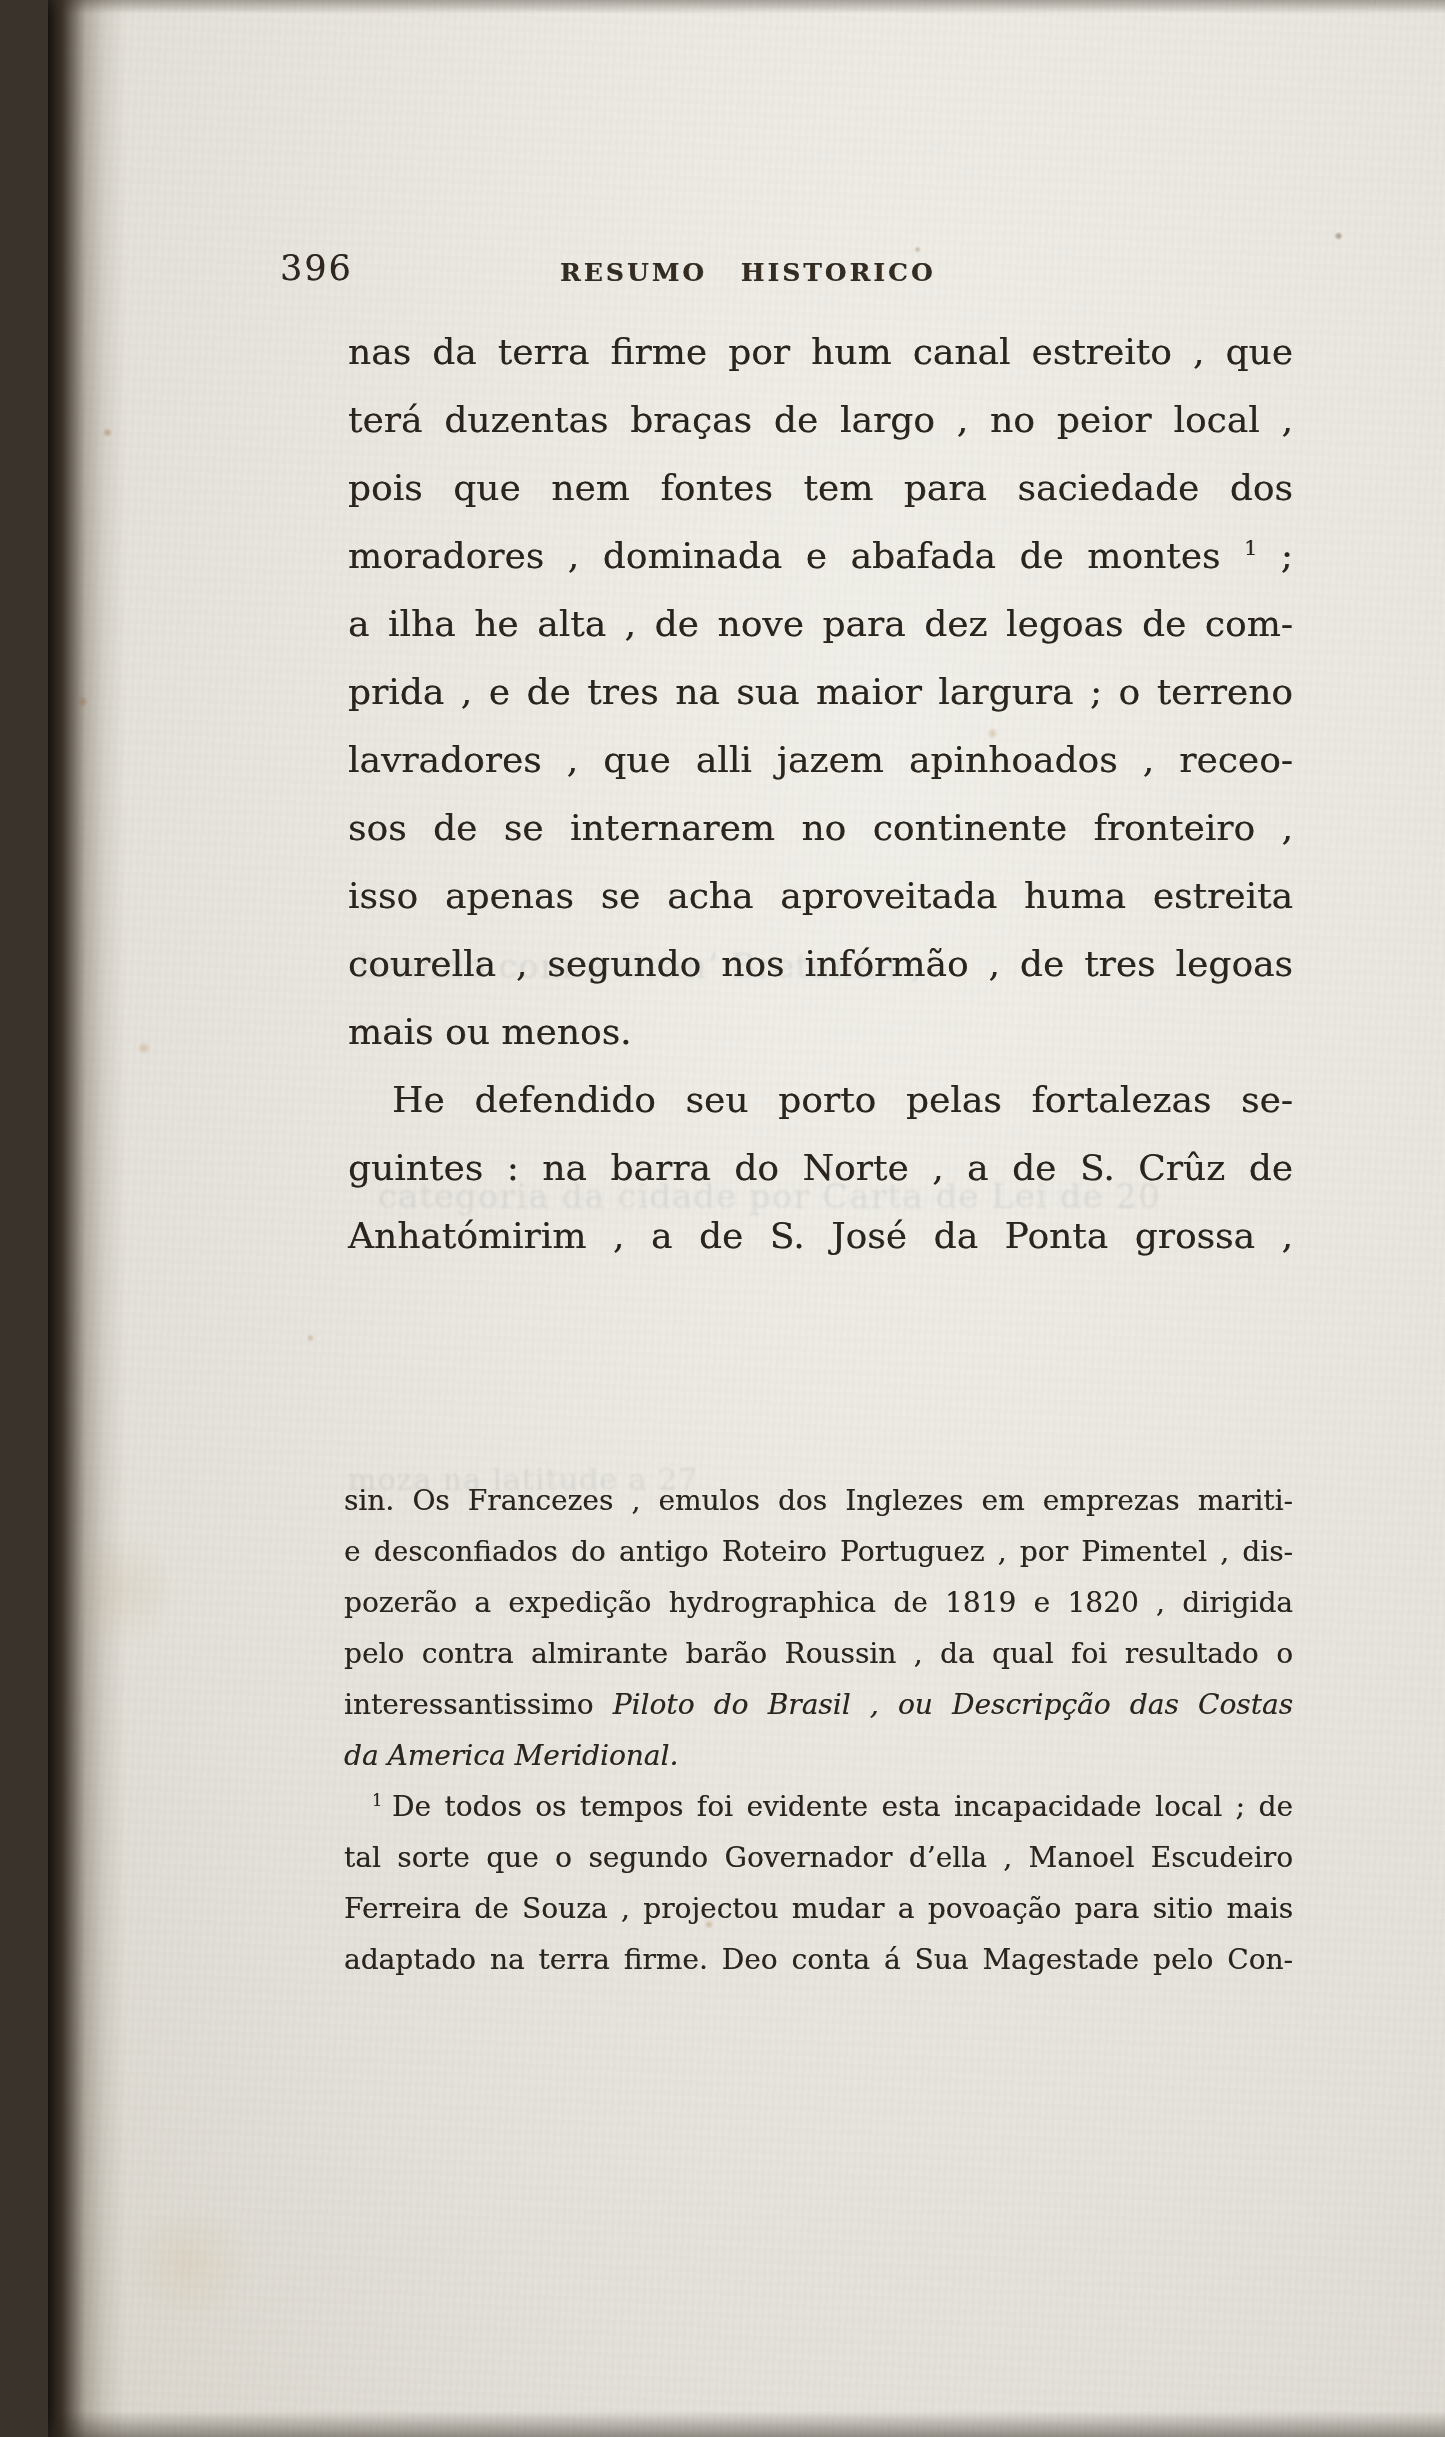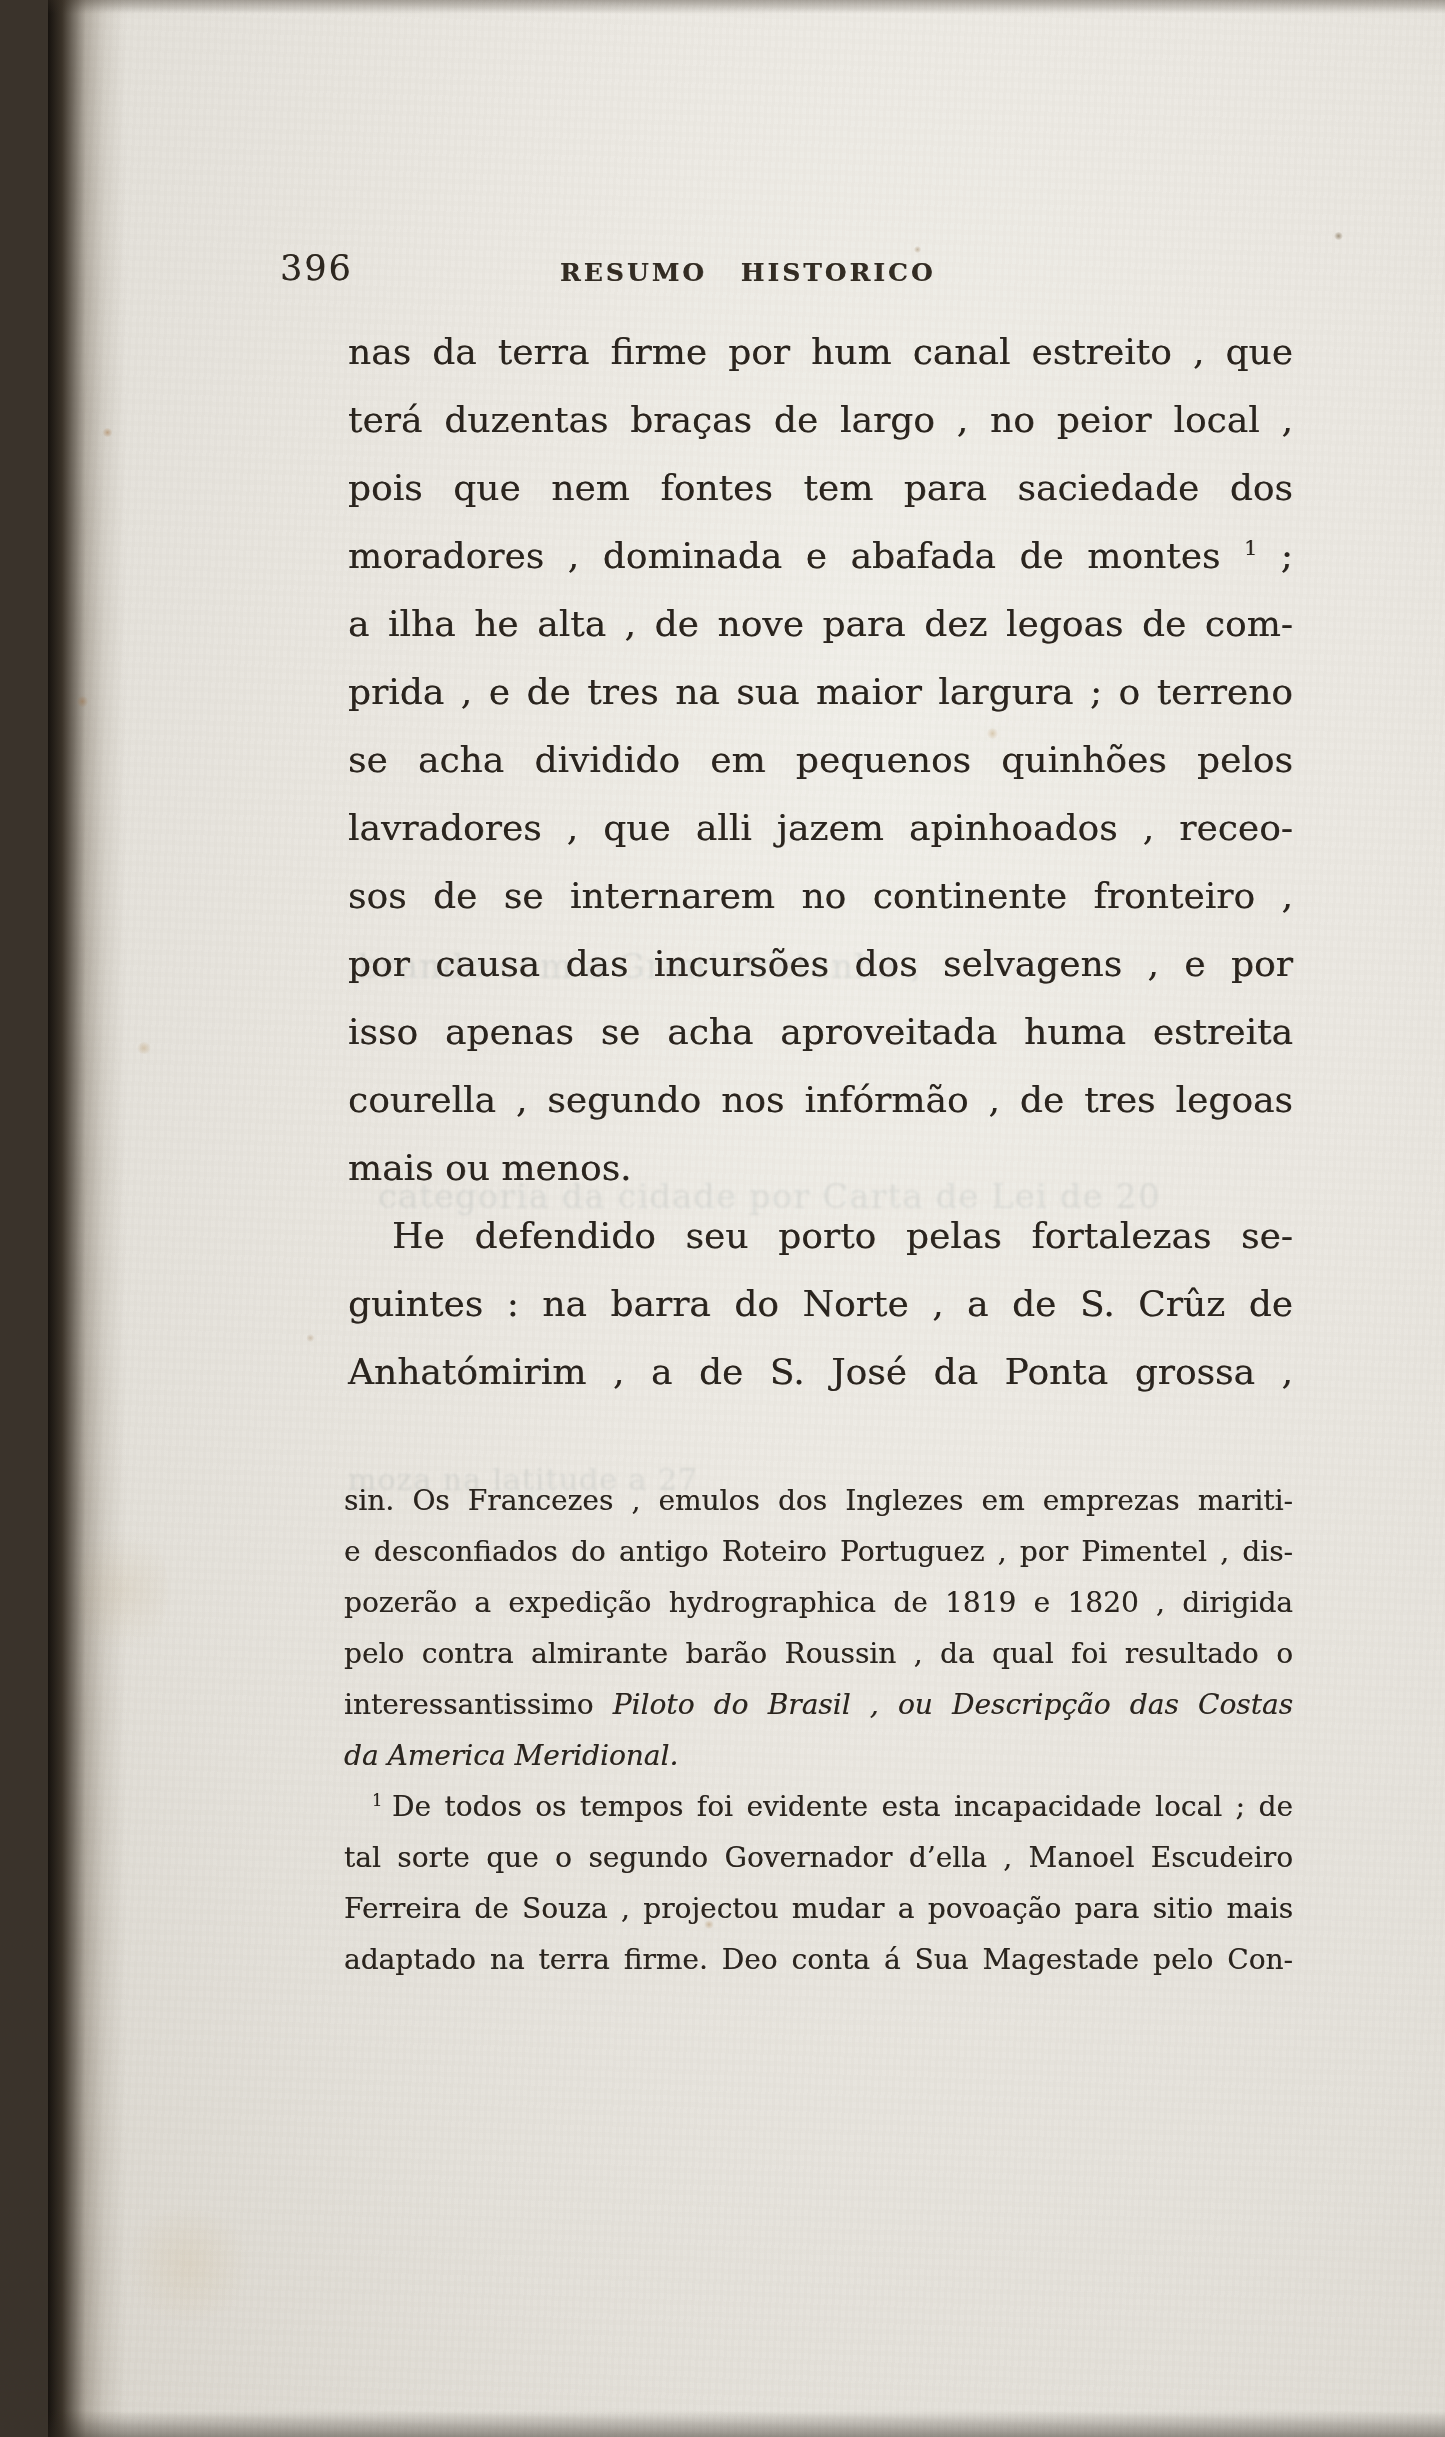--- a/index.html
+++ b/index.html
@@ -114,24 +114,22 @@
   <div class="folio">396</div>
   <div class="running-head">RESUMO HISTORICO</div>
 
   <div class="body-text" id="body-text">
       <div class="tline"><span>nas da terra firme por hum canal estreito , que</span></div>
       <div class="tline"><span>terá duzentas braças de largo , no peior local ,</span></div>
       <div class="tline"><span>pois que nem fontes tem para saciedade dos</span></div>
       <div class="tline"><span>moradores , dominada e abafada de montes </span><span class="supref">1</span><span> ;</span></div>
       <div class="tline"><span>a ilha he alta , de nove para dez legoas de com-</span></div>
       <div class="tline"><span>prida , e de tres na sua maior largura ; o terreno</span></div>
-      <div class="tline"><span>se acha dividido em pequenos quinhões pelos</span></div>
       <div class="tline"><span>lavradores , que alli jazem apinhoados , receo-</span></div>
       <div class="tline"><span>sos de se internarem no continente fronteiro ,</span></div>
-      <div class="tline"><span>por causa das incursões dos selvagens , e por</span></div>
       <div class="tline"><span>isso apenas se acha aproveitada huma estreita</span></div>
       <div class="tline"><span>courella , segundo nos infórmão , de tres legoas</span></div>
       <div class="tline tlast"><span>mais ou menos.</span></div>
       <div class="tline tindent"><span>He defendido seu porto pelas fortalezas se-</span></div>
       <div class="tline"><span>guintes : na barra do Norte , a de S. Crûz de</span></div>
       <div class="tline"><span>Anhatómirim , a de S. José da Ponta grossa ,</span></div>
     </div>
 
   <div class="footnotes" id="footnotes">
       <div class="tline"><span>sin. Os Francezes , emulos dos Inglezes em emprezas mariti-</span></div>

